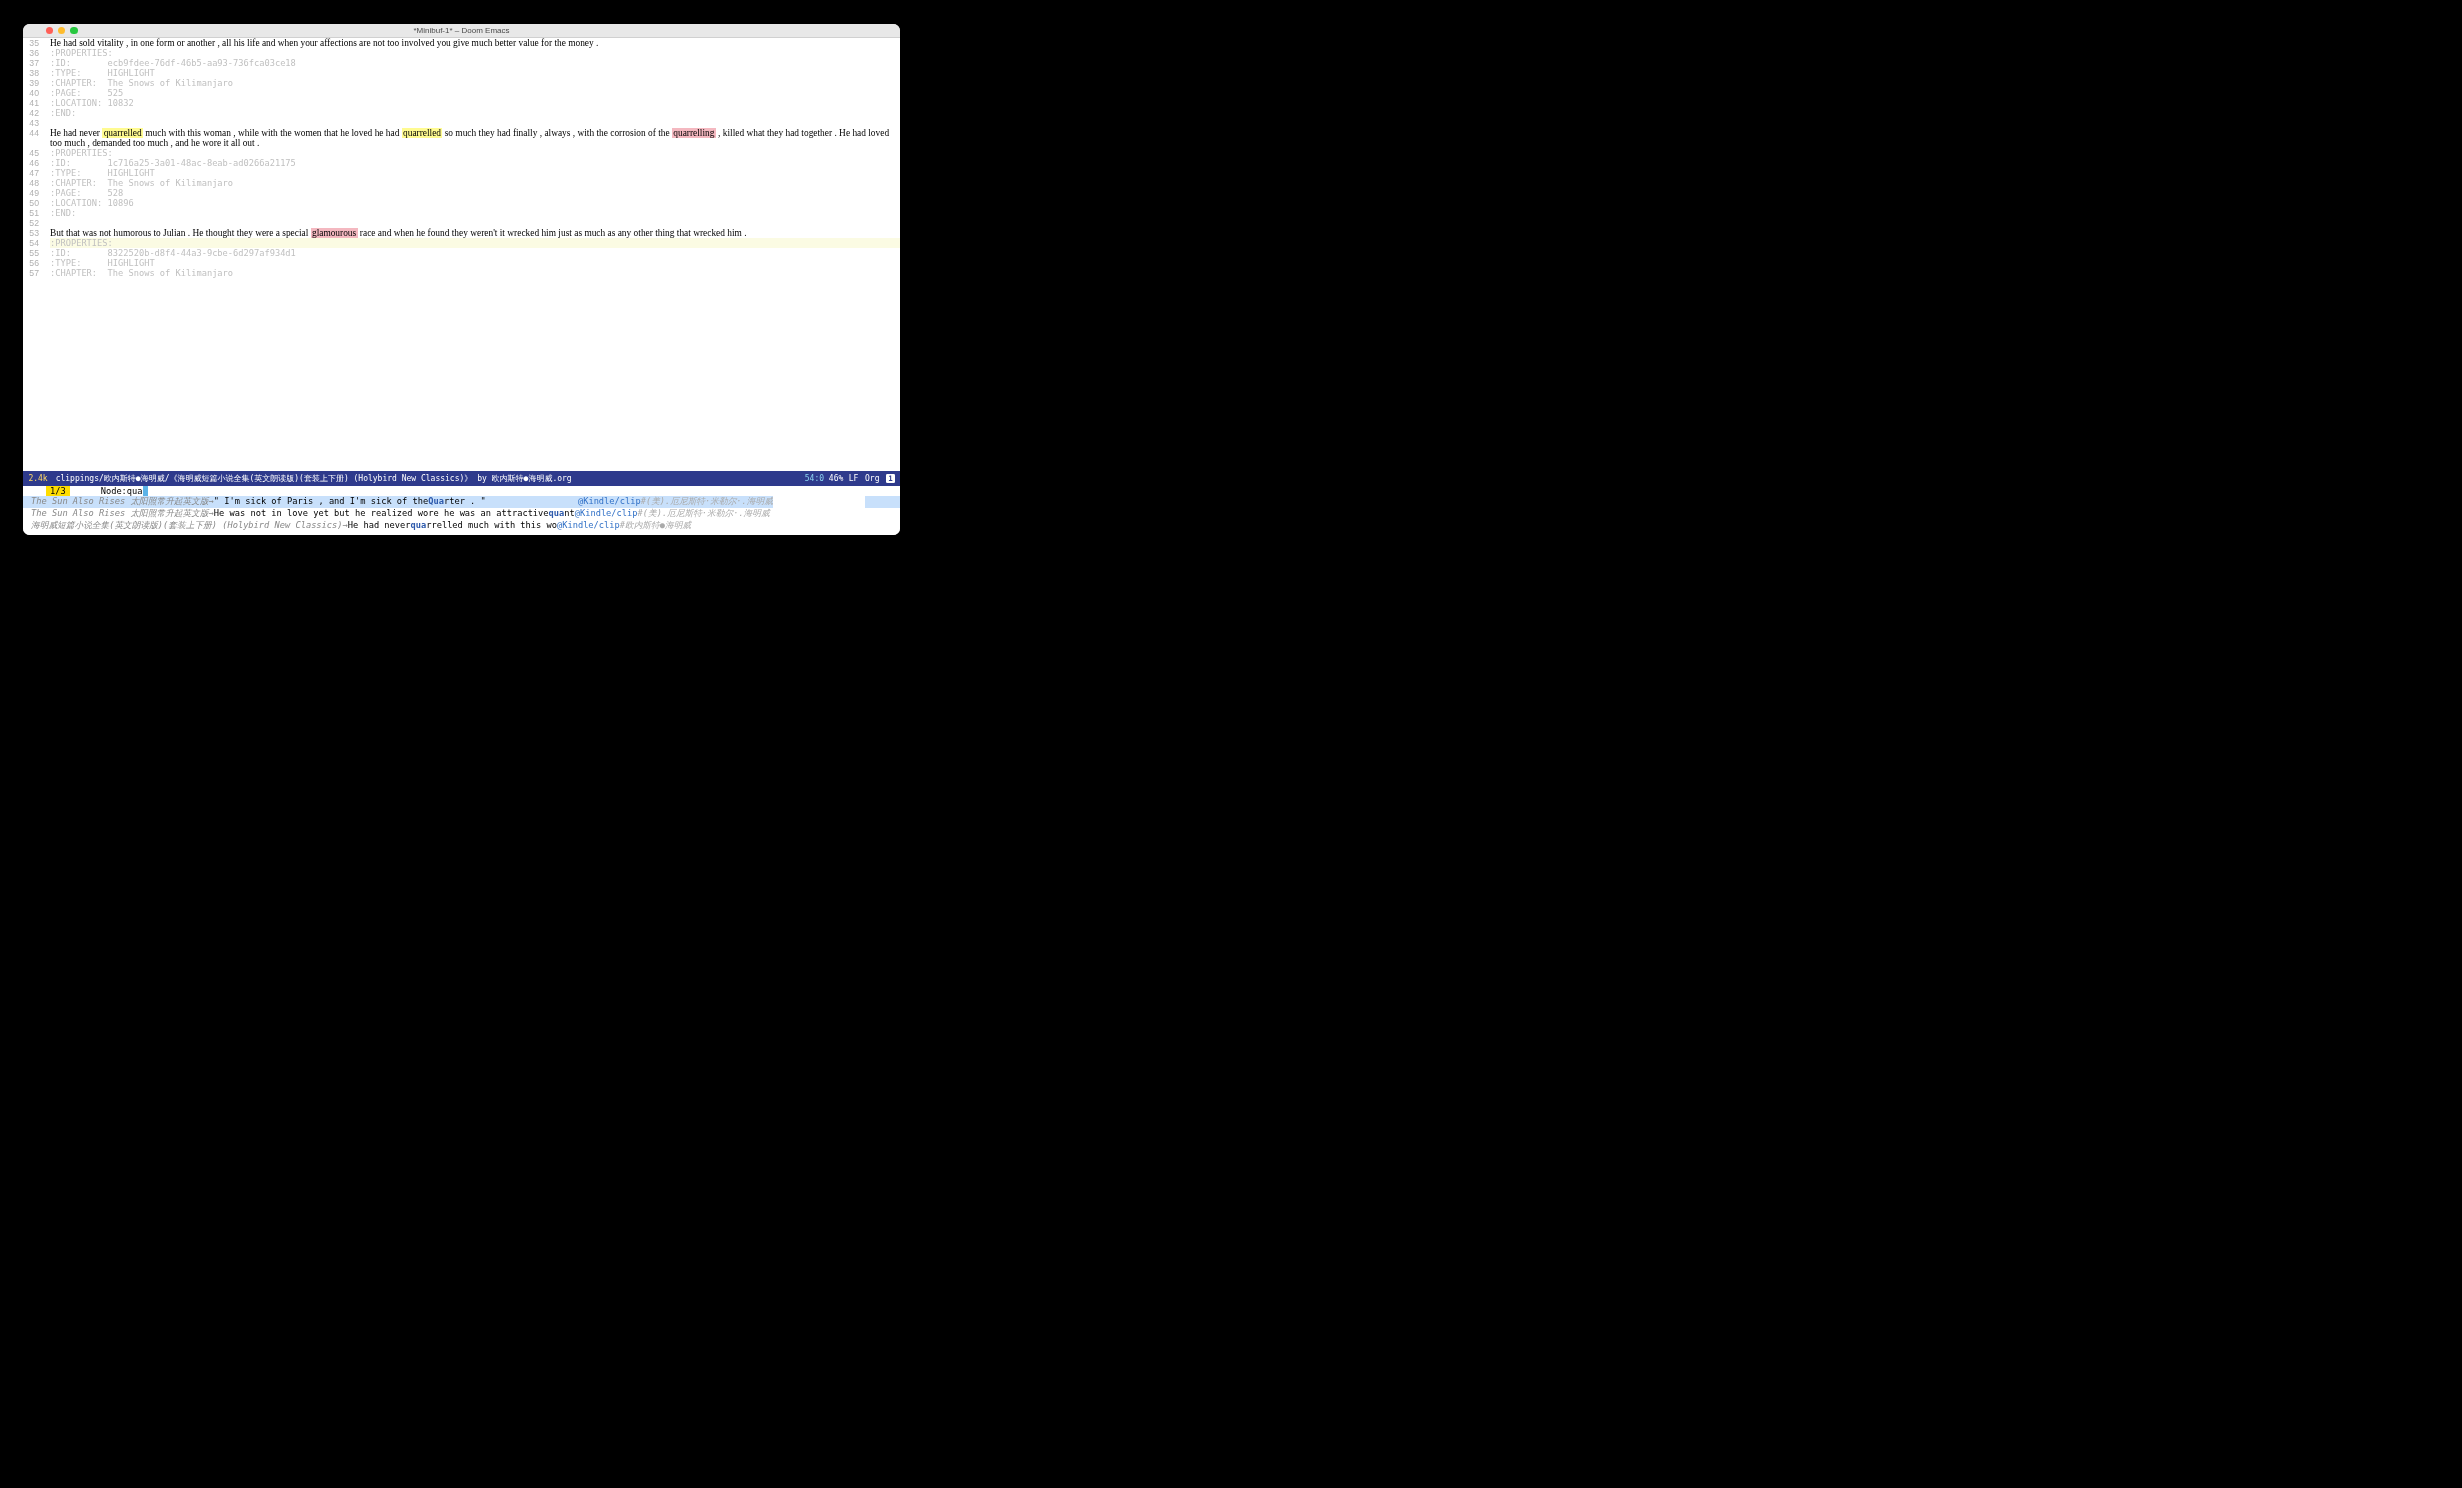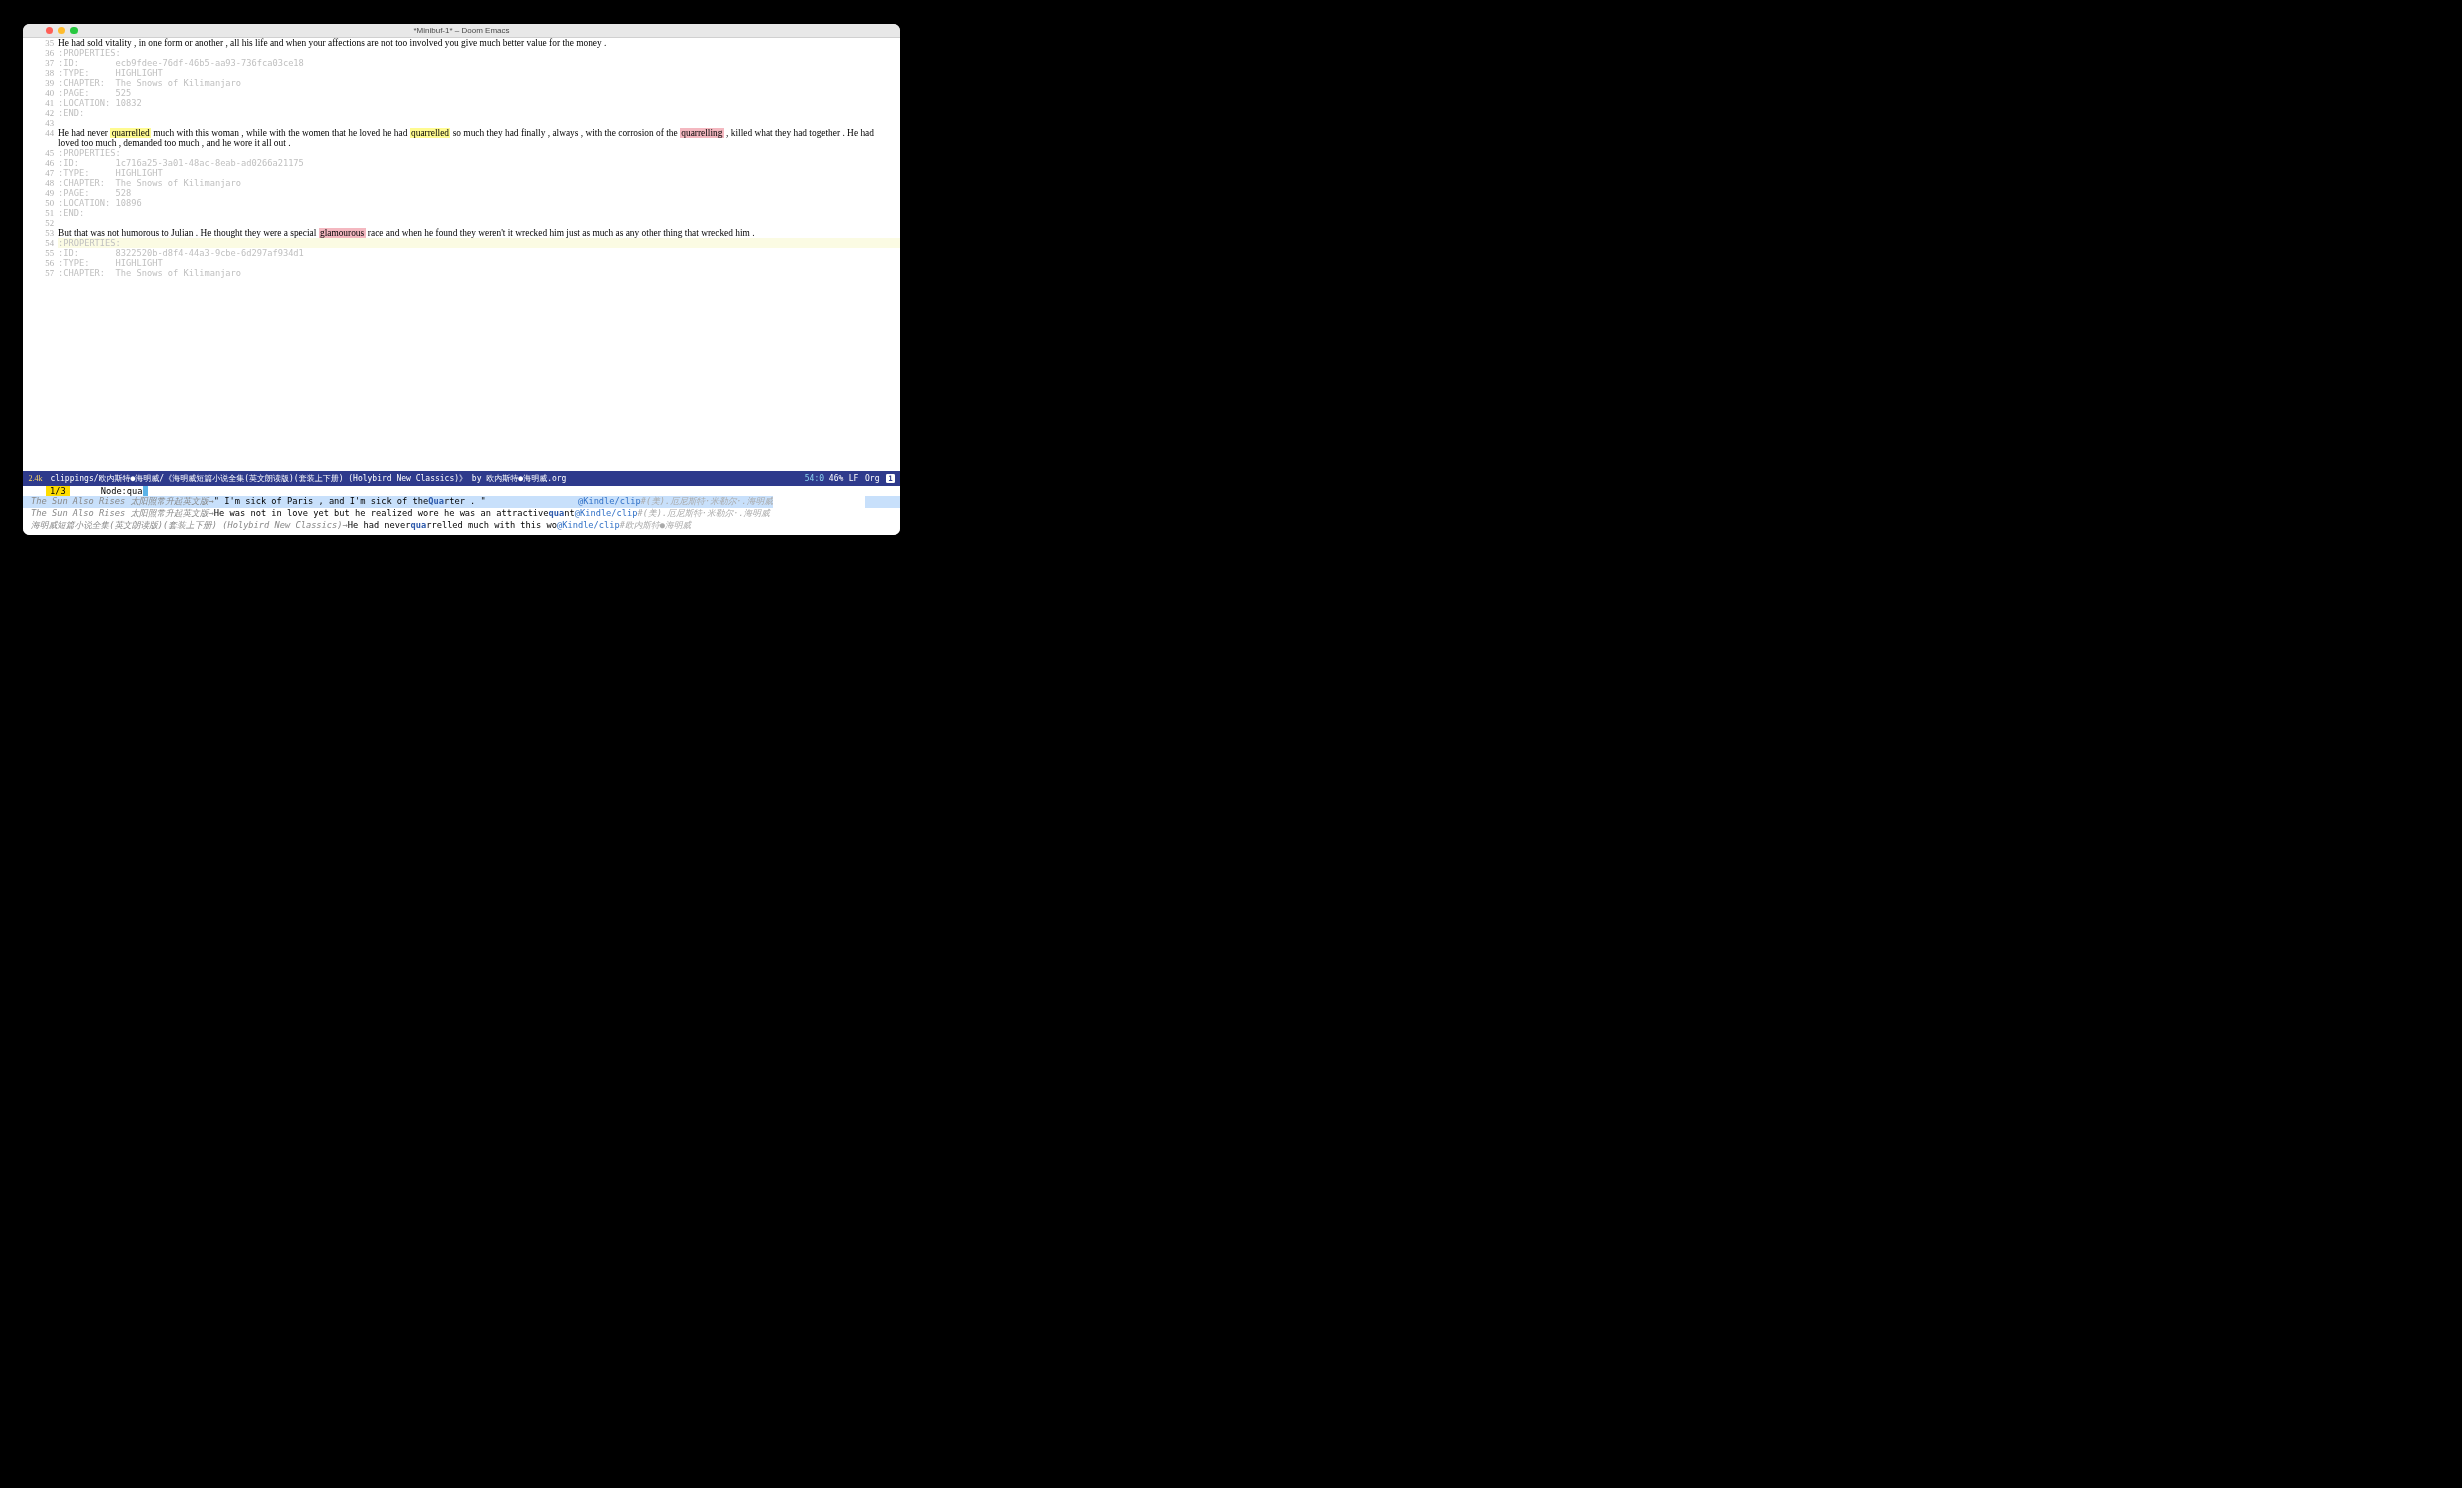--- a/index.html
+++ b/index.html
@@ -39,43 +39,43 @@
 .title { position: absolute; left: 0; right: 0; text-align: center; font-size: 8px; color: #4a4a4a; }
 .editor {
   flex: 1;
   overflow: hidden;
   display: flex;
   flex-direction: column;
 }
 .content { flex: 1; overflow: hidden; font-family: "SF Mono", Menlo, monospace; font-size: 8.7px; }
 .line { display: flex; }
 .gutter {
-  width: 35px;
+  width: 27px;
   text-align: right;
-  padding-right: 4px;
+  padding-right: 11px;
   color: #b0b0b0;
   flex-shrink: 0;
-  font-family: Liberation Serif, serif;
+  font-family: Liberation Sans, sans-serif;
 }
 .code { flex: 1; white-space: pre-wrap; padding-right: 6.7px; }
 .serif { font-family: Georgia, "Times New Roman", serif; font-size: 9.4px; color: #000; }
 .faded { color: #c0c0c0; }
 .hl-yellow { background: #fffb91; padding: 0 1.3px; }
 .hl-pink { background: #f4b8c0; padding: 0 1.3px; }
 .line-highlight { background: #fbfbe3; }
 .modeline {
   background: #2e3a8c;
   color: #fff;
   font-family: "SF Mono", Menlo, monospace;
   font-size: 8px;
   padding: 2px 5.4px;
   display: flex;
   align-items: center;
 }
-.ml-size { color: #ffd966; margin-right: 8px; font-family: Liberation Serif, serif; }
+.ml-size { color: #ffd966; margin-right: 8px; }
 .ml-path { flex: 1; }
 .ml-pos { color: #8dd4f0; margin: 0 5.4px; }
 .ml-right { display: flex; align-items: center; gap: 6.7px; }
 .ml-badge {
   background: #fff;
   color: #2e3a8c;
   font-weight: bold;
   padding: 0 2px;
   border-radius: 1.3px;
   font-size: 7.4px;

